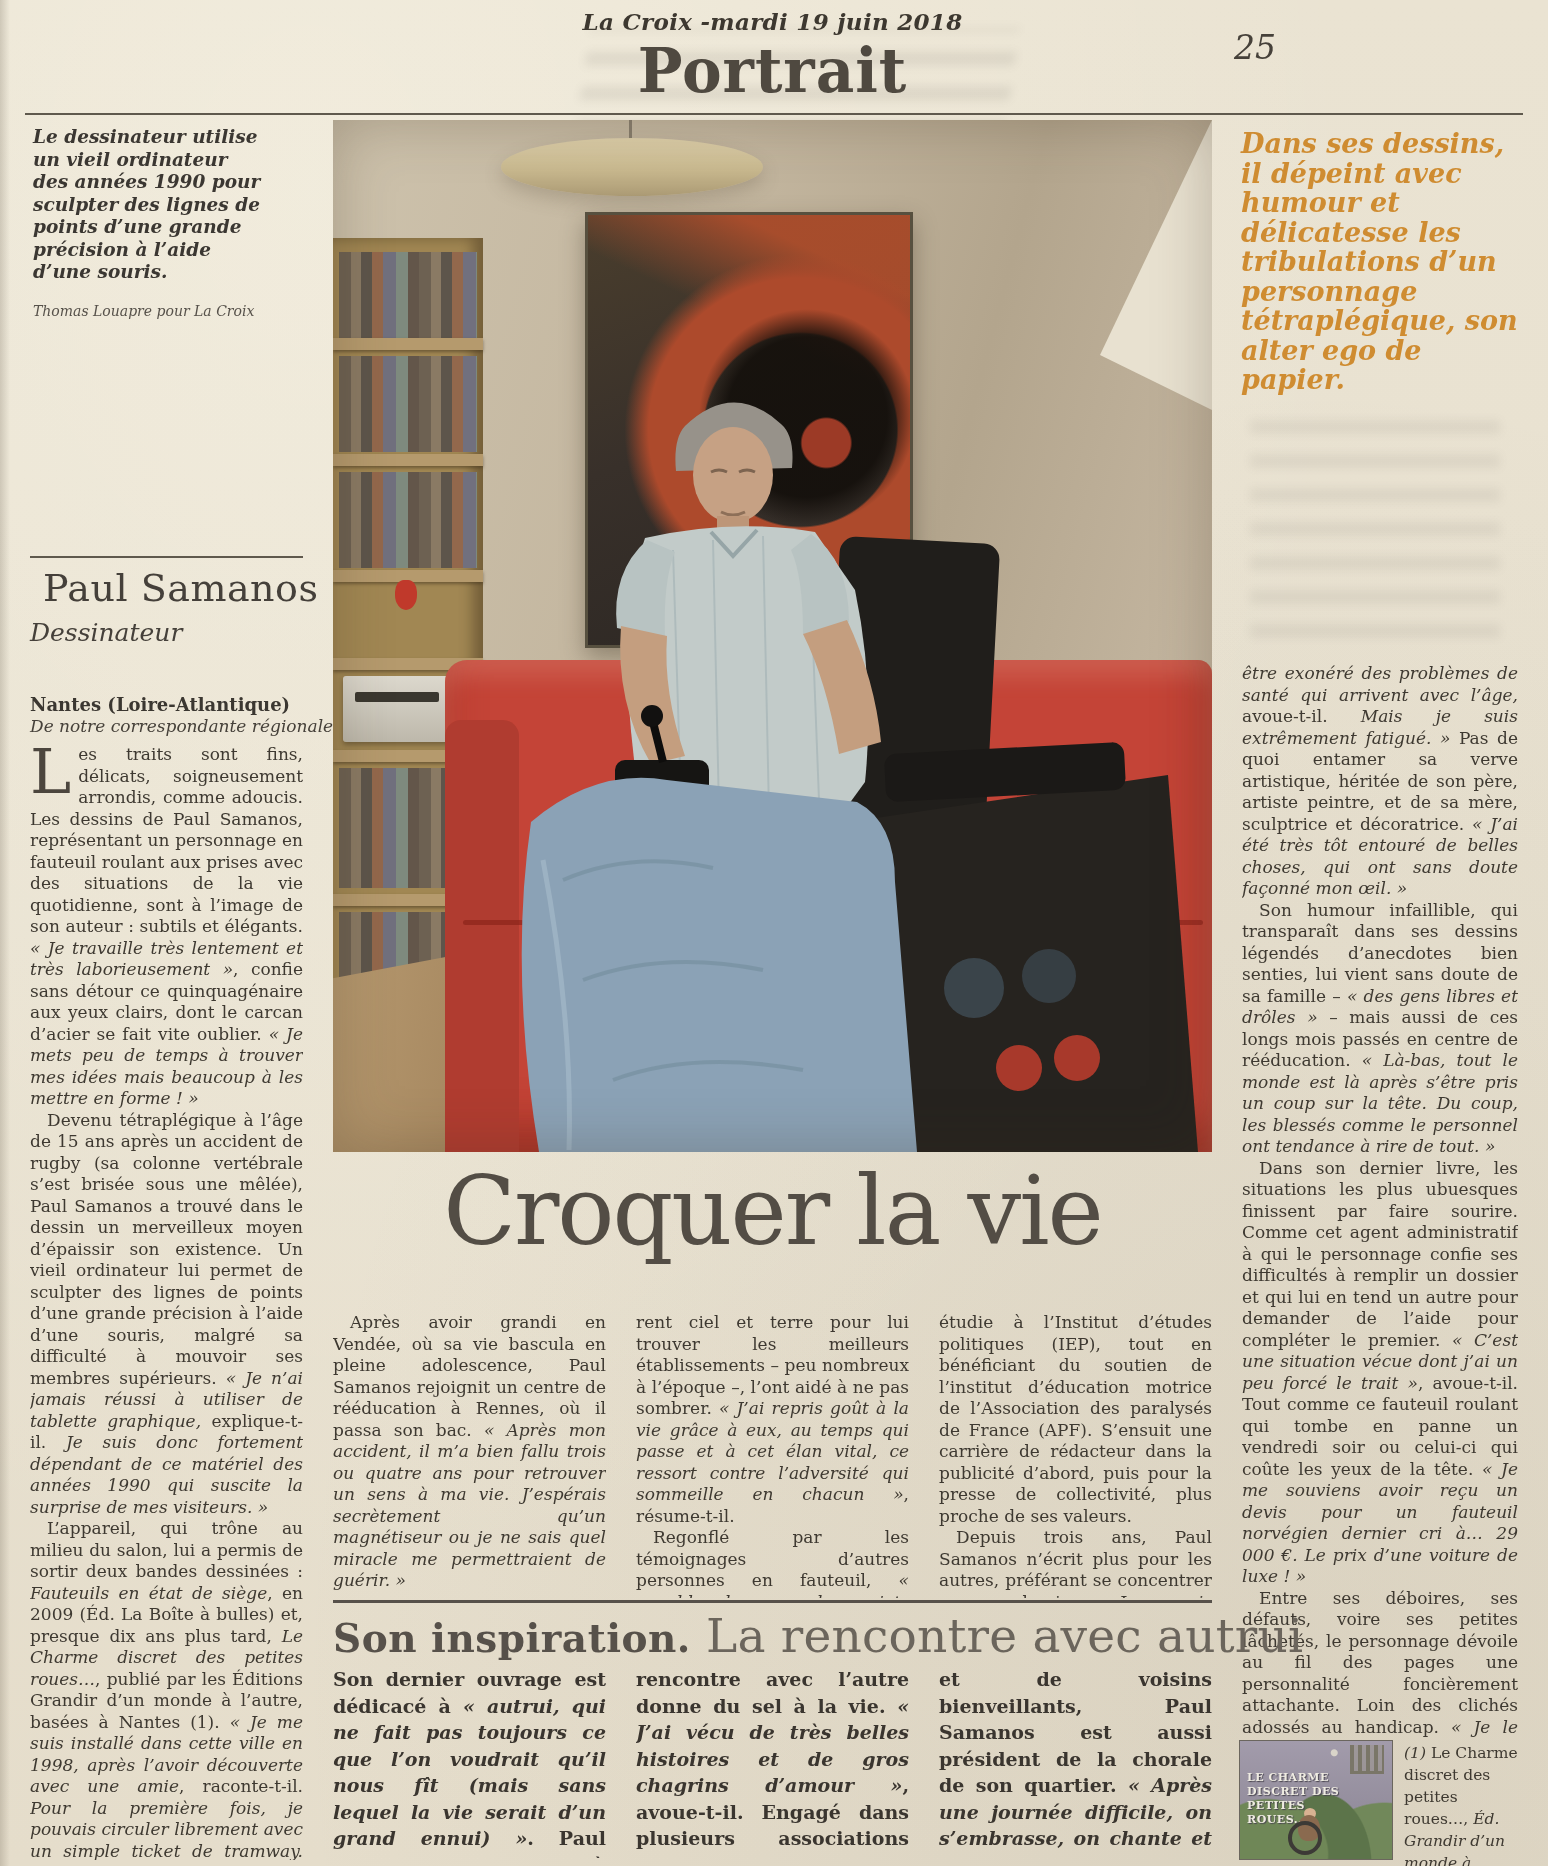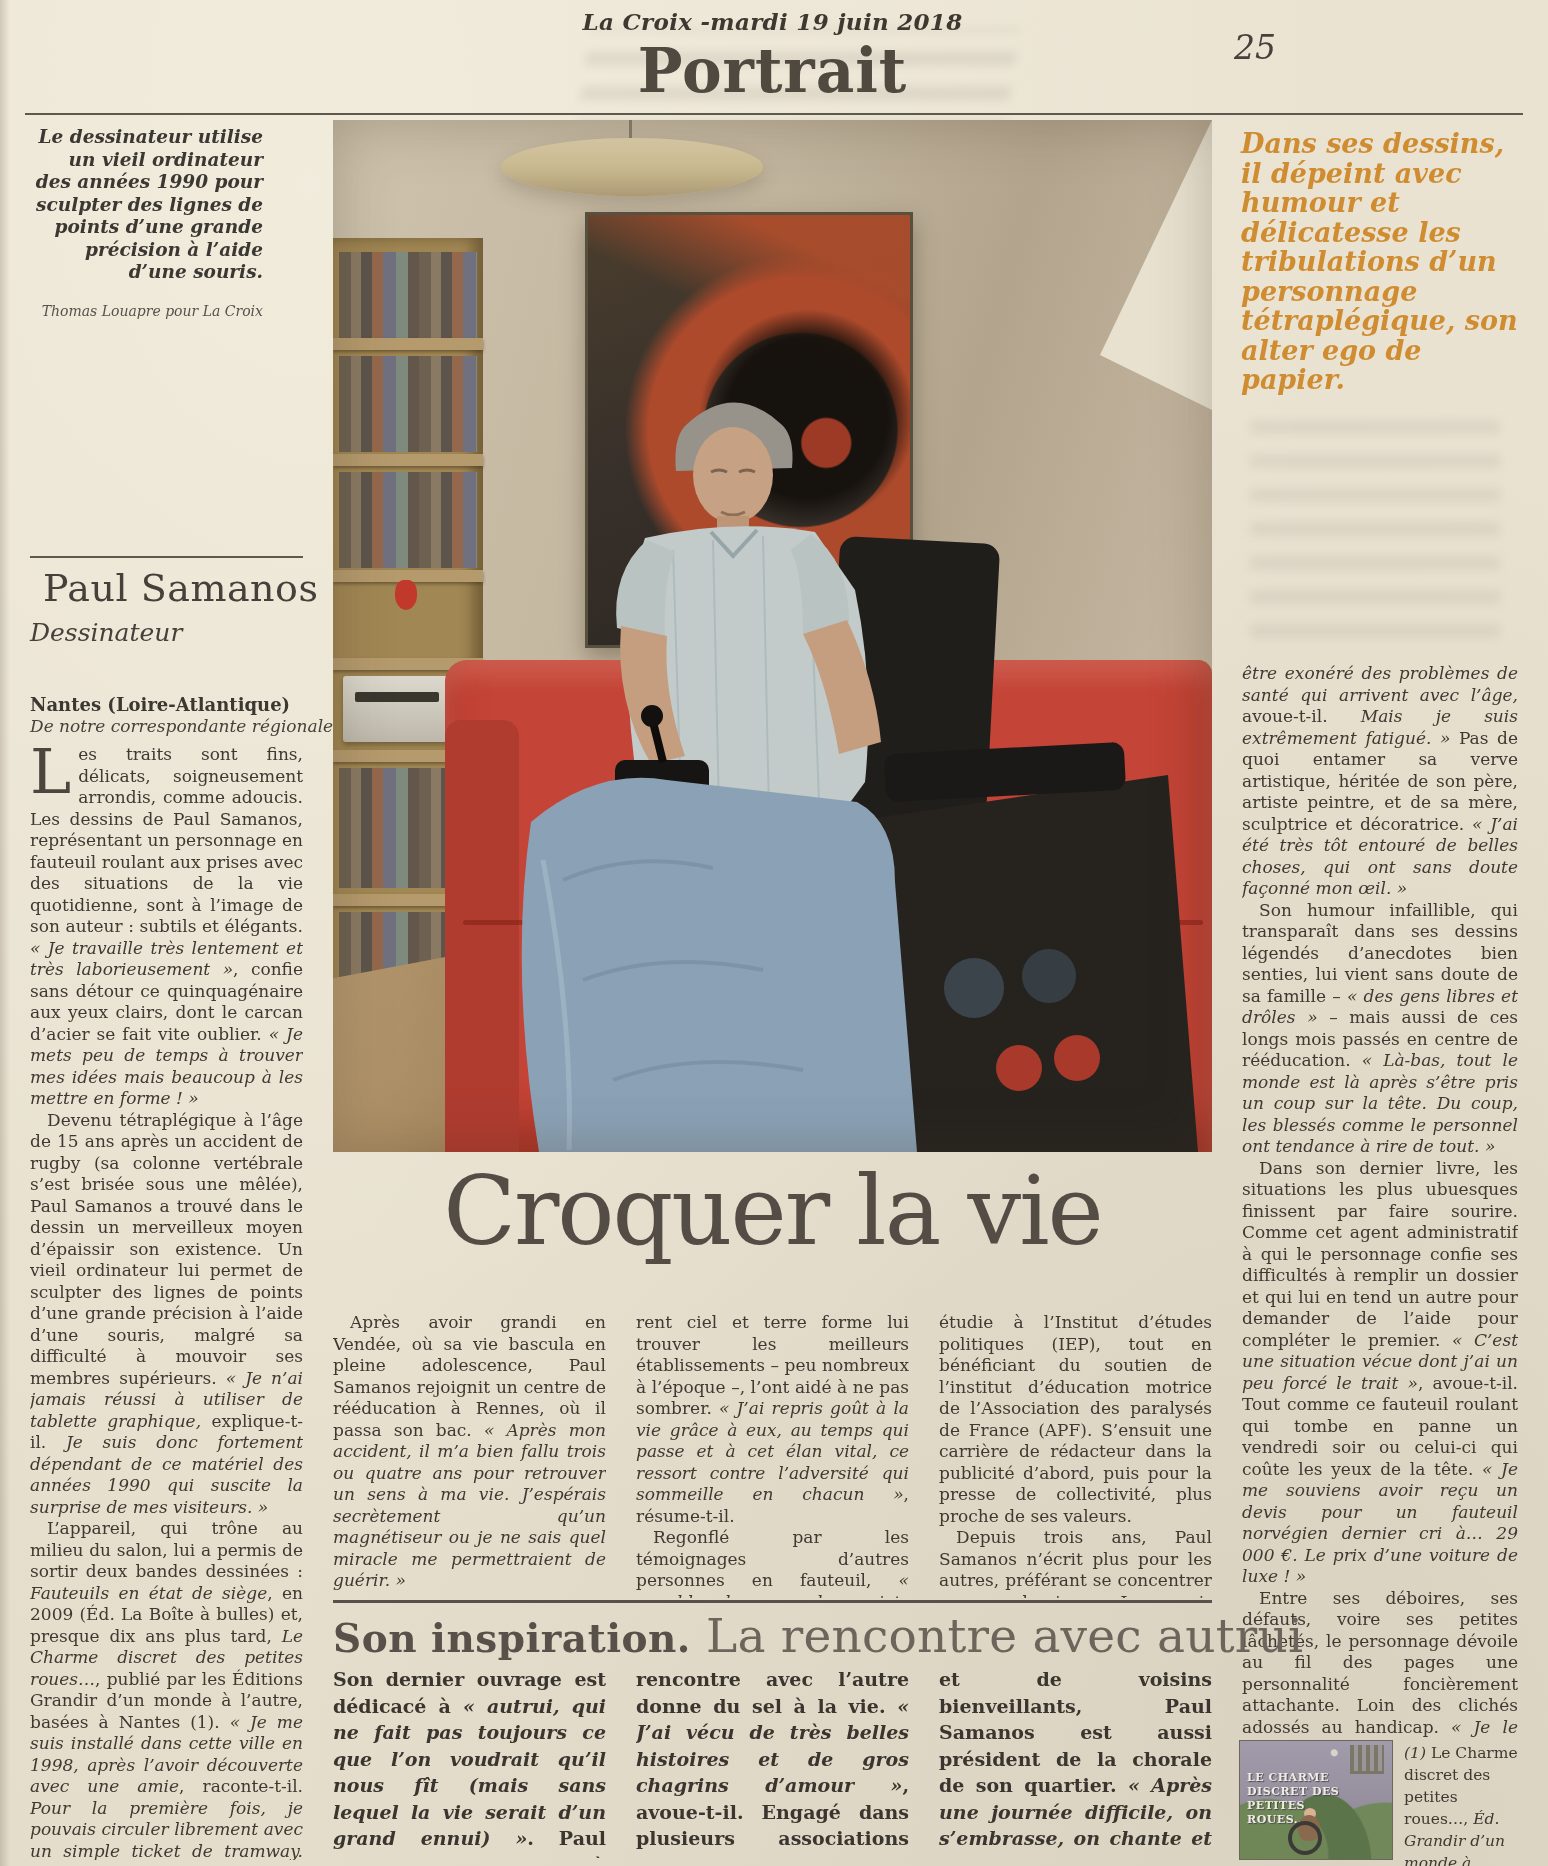--- a/index.html
+++ b/index.html
@@ -19,21 +19,21 @@
   .section-title{left:333px;top:34px;width:879px;text-align:center;font-weight:800;
     font-size:62px;color:#4f4940;transform:scaleX(.96);letter-spacing:1px;}
   .page-number{left:1234px;top:28px;font-style:italic;font-size:33px;color:#46413a;}
   .rule{background:#5f594d;height:2px;}
   .rule-top{left:25px;top:113px;width:1498px;height:1.6px;}
   .ghost{filter:blur(5px);opacity:.10;pointer-events:none;
     background:repeating-linear-gradient(0deg,#55504a 0 14px,transparent 14px 34px);}
   .ghost-top{left:580px;top:28px;width:430px;height:140px;transform:skewX(-8deg);}
   .ghost-right{left:1250px;top:408px;width:250px;height:230px;opacity:.08;}
   
-  .photo-caption{left:33px;top:126px;width:230px;text-align:right;}
+  .photo-caption{left:33px;top:126px;width:230px;}
   .photo-caption .cap{font-weight:700;font-style:italic;font-size:18.5px;line-height:22.5px;color:#3b3732;}
   .photo-caption .credit{margin-top:19px;font-style:italic;font-size:14px;color:#56514a;}
   
   .standfirst{left:1241px;top:129px;width:280px;font-weight:700;font-style:italic;
     font-size:27px;line-height:29.5px;color:#cf8c31;}
   
   .photo{left:333px;top:120px;width:879px;height:1032px;overflow:hidden;background:#c0b29a;}
   .ph{position:absolute;}
   .ph-wall{left:0;top:0;width:879px;height:1032px;
     background:linear-gradient(105deg,#cdc2ac 0%,#c4b7a0 35%,#b3a58d 62%,#c2b49e 85%,#c9bca8 100%);}
@@ -216,21 +216,21 @@
   <p class="ind"><span>Devenu tétraplégique à l’âge de 15 ans après un accident de rugby (sa colonne vertébrale s’est brisée sous une mêlée), Paul Samanos a trouvé dans le dessin un merveilleux moyen d’épaissir son existence. Un vieil ordinateur lui permet de sculpter des lignes de points d’une grande précision à l’aide d’une souris, malgré sa difficulté à mouvoir ses membres supérieurs. </span><span class="it">« Je n’ai jamais réussi à utiliser de tablette graphique, </span><span>explique-t-il. </span><span class="it">Je suis donc fortement dépendant de ce matériel des années 1990 qui suscite la surprise de mes visiteurs. »</span></p>
   <p class="ind"><span>L’appareil, qui trône au milieu du salon, lui a permis de sortir deux bandes dessinées : </span><span class="it">Fauteuils en état de siège</span><span>, en 2009 (Éd. La Boîte à bulles) et, presque dix ans plus tard, </span><span class="it">Le Charme discret des petites roues…</span><span>, publié par les Éditions Grandir d’un monde à l’autre, basées à Nantes (1). </span><span class="it">« Je me suis installé dans cette ville en 1998, après l’avoir découverte avec une amie</span><span>, raconte-t-il. </span><span class="it">Pour la première fois, je pouvais circuler librement avec un simple ticket de tramway. Les quinze années précédentes, j’étais resté cantonné à</span></p>
 </div>
 
 <h1 class="abs headline">Croquer la vie</h1>
 
 <div class="abs col colmid col2">
   <p class="ind"><span>Après avoir grandi en Vendée, où sa vie bascula en pleine adolescence, Paul Samanos rejoignit un centre de rééducation à Rennes, où il passa son bac. </span><span class="it">« Après mon accident, il m’a bien fallu trois ou quatre ans pour retrouver un sens à ma vie. J’espérais secrètement qu’un magnétiseur ou je ne sais quel miracle me permettraient de guérir. »</span></p>
 </div>
 <div class="abs col colmid col3">
-  <p><span>rent ciel et terre forme lui trouver les meilleurs établissements – peu nombreux à l’époque –, l’ont aidé à ne pas sombrer. </span><span class="it">« J’ai repris goût à la vie grâce à eux, au temps qui passe et à cet élan vital, ce ressort contre l’adversité qui sommeille en chacun »</span><span>, résume-t-il.</span></p>
+  <p><span>rent ciel et terre pour lui trouver les meilleurs établissements – peu nombreux à l’époque –, l’ont aidé à ne pas sombrer. </span><span class="it">« J’ai repris goût à la vie grâce à eux, au temps qui passe et à cet élan vital, ce ressort contre l’adversité qui sommeille en chacun »</span><span>, résume-t-il.</span></p>
   <p class="ind"><span>Regonflé par les témoignages d’autres personnes en fauteuil, </span><span class="it">« capables de mener des projets et d’entretenir une vie affective »</span></p>
 </div>
 <div class="abs col colmid col4">
   <p><span>étudie à l’Institut d’études politiques (IEP), tout en bénéficiant du soutien de l’institut d’éducation motrice de l’Association des paralysés de France (APF). S’ensuit une carrière de rédacteur dans la publicité d’abord, puis pour la presse de collectivité, plus proche de ses valeurs.</span></p>
   <p class="ind"><span>Depuis trois ans, Paul Samanos n’écrit plus pour les autres, préférant se concentrer sur ses dessins. </span><span class="it">« Je pensais naïvement</span></p>
 </div>
 
 <div class="abs col col5">
   <p><span class="it">être exonéré des problèmes de santé qui arrivent avec l’âge, </span><span>avoue-t-il. </span><span class="it">Mais je suis extrêmement fatigué. »</span><span> Pas de quoi entamer sa verve artistique, héritée de son père, artiste peintre, et de sa mère, sculptrice et décoratrice. </span><span class="it">« J’ai été très tôt entouré de belles choses, qui ont sans doute façonné mon œil. »</span></p>
   <p class="ind"><span>Son humour infaillible, qui transparaît dans ses dessins légendés d’anecdotes bien senties, lui vient sans doute de sa famille – </span><span class="it">« des gens libres et drôles »</span><span> – mais aussi de ces longs mois passés en centre de rééducation. </span><span class="it">« Là-bas, tout le monde est là après s’être pris un coup sur la tête. Du coup, les blessés comme le personnel ont tendance à rire de tout. »</span></p>

